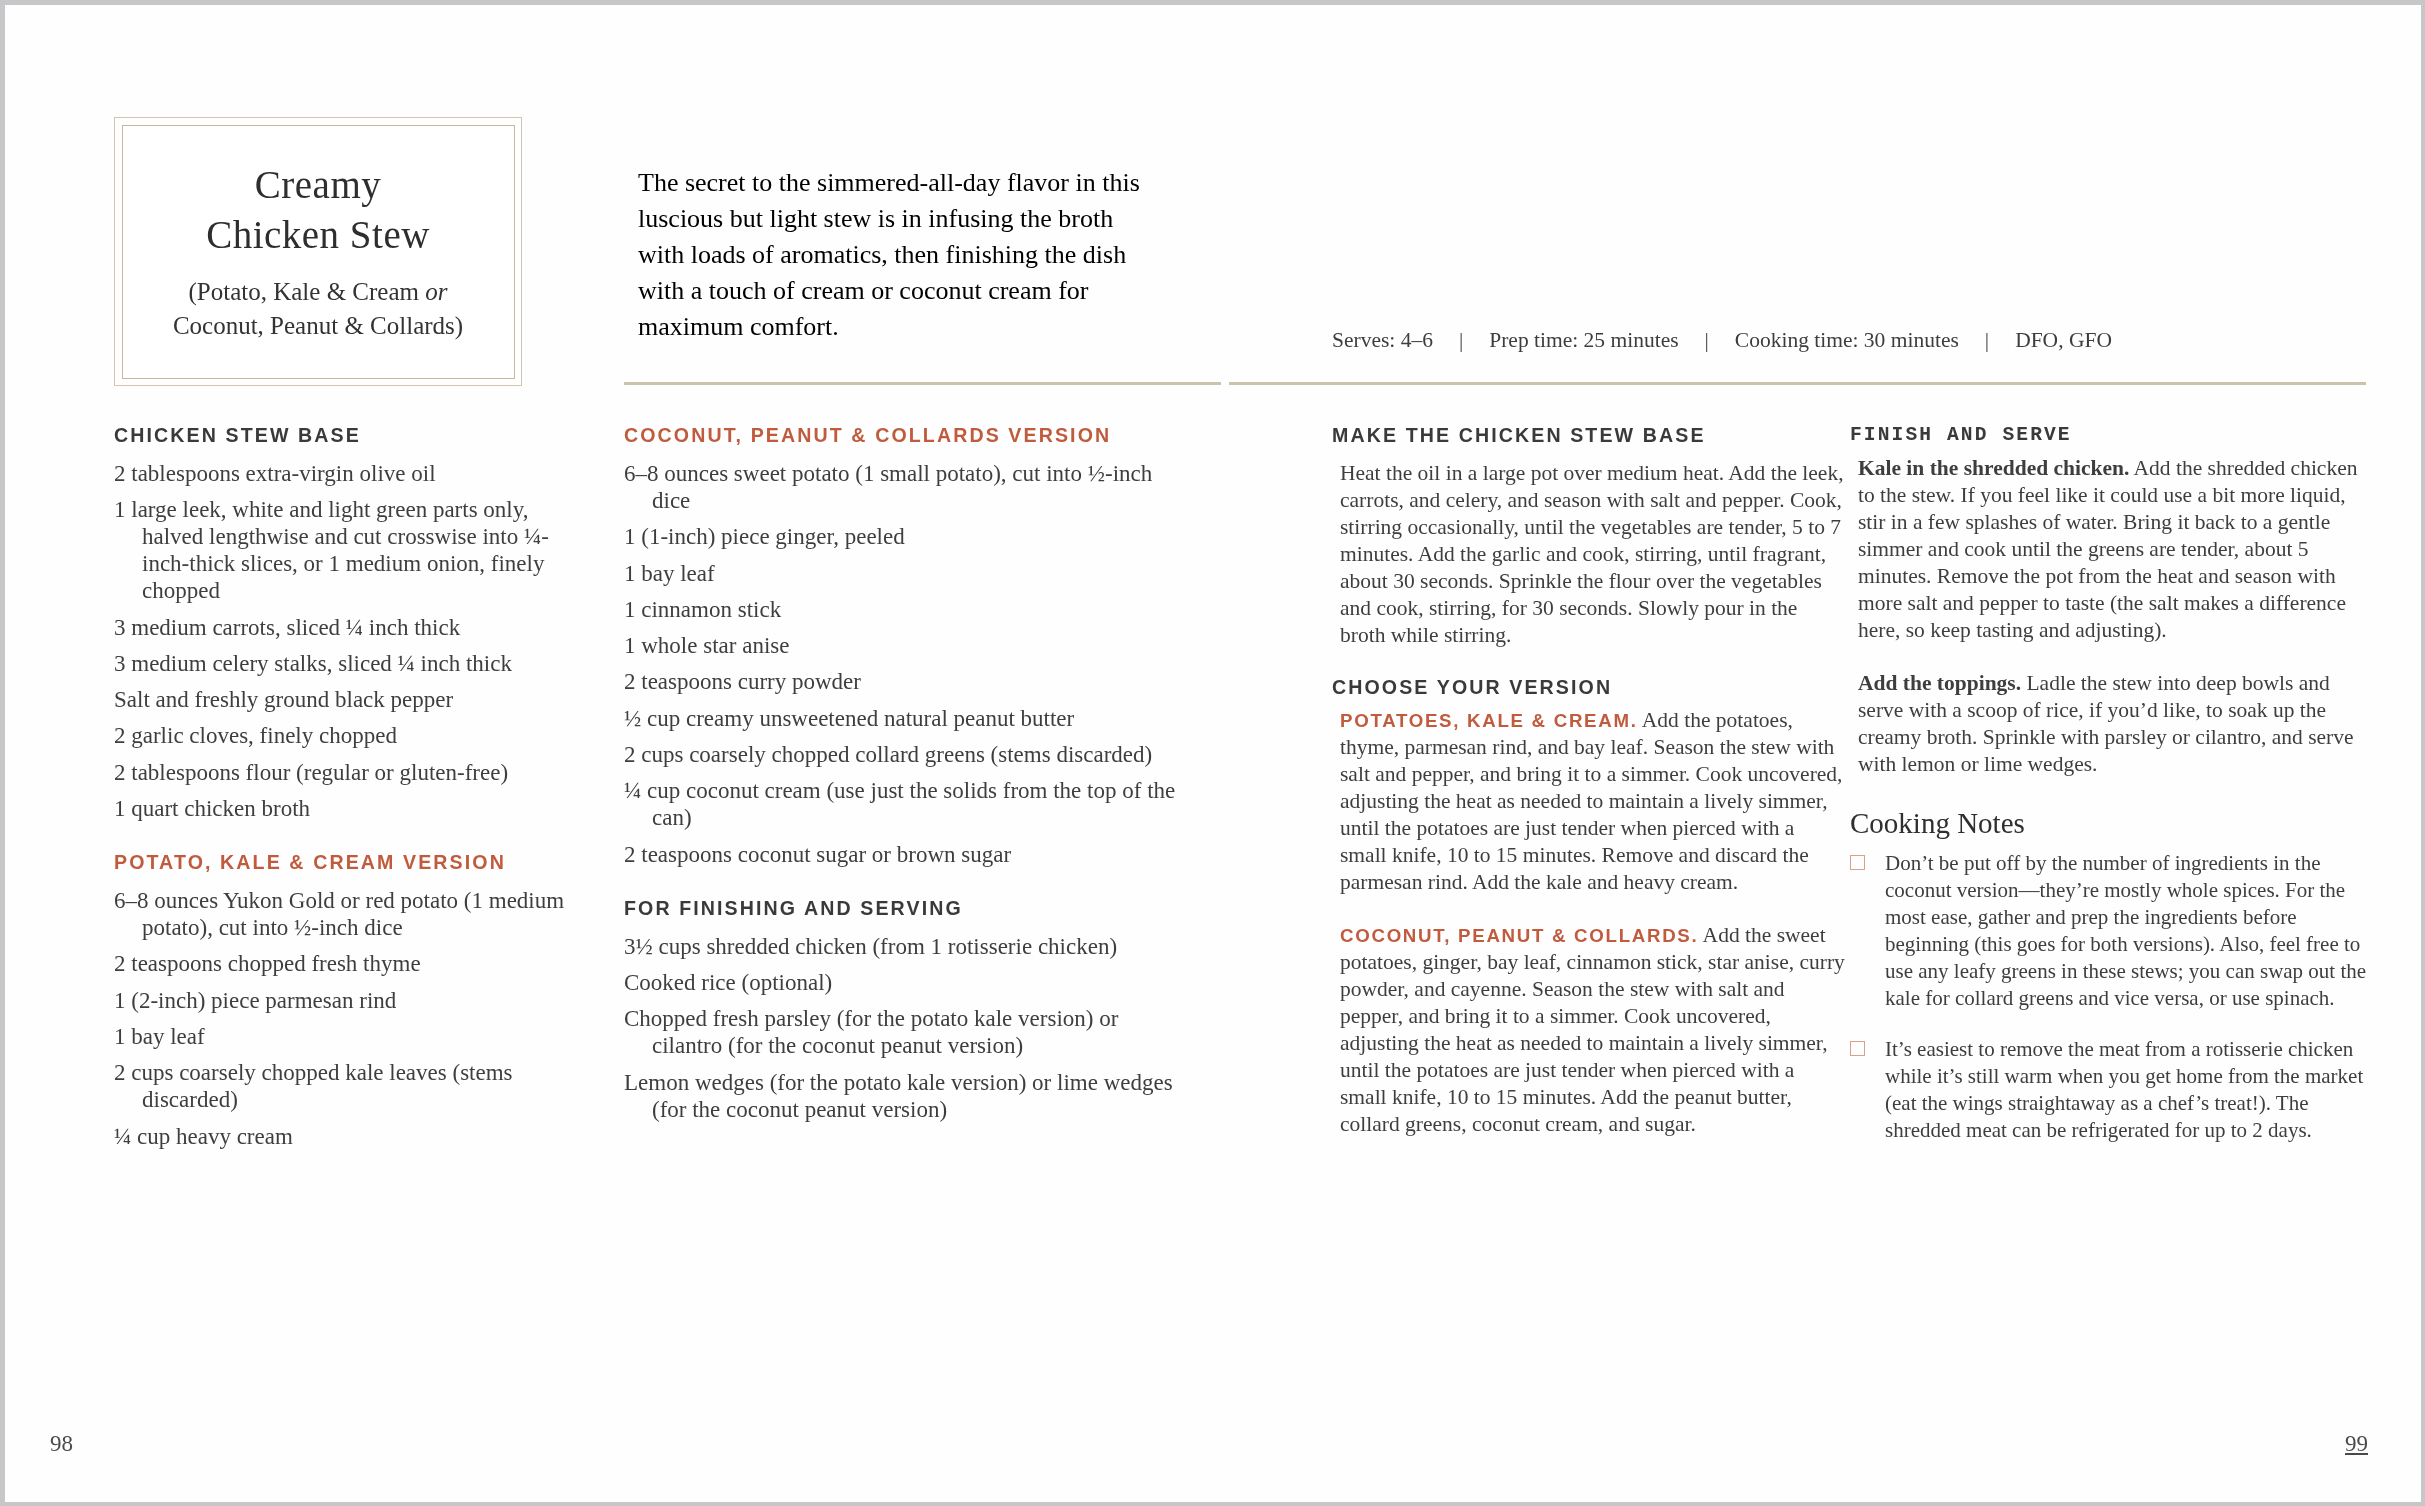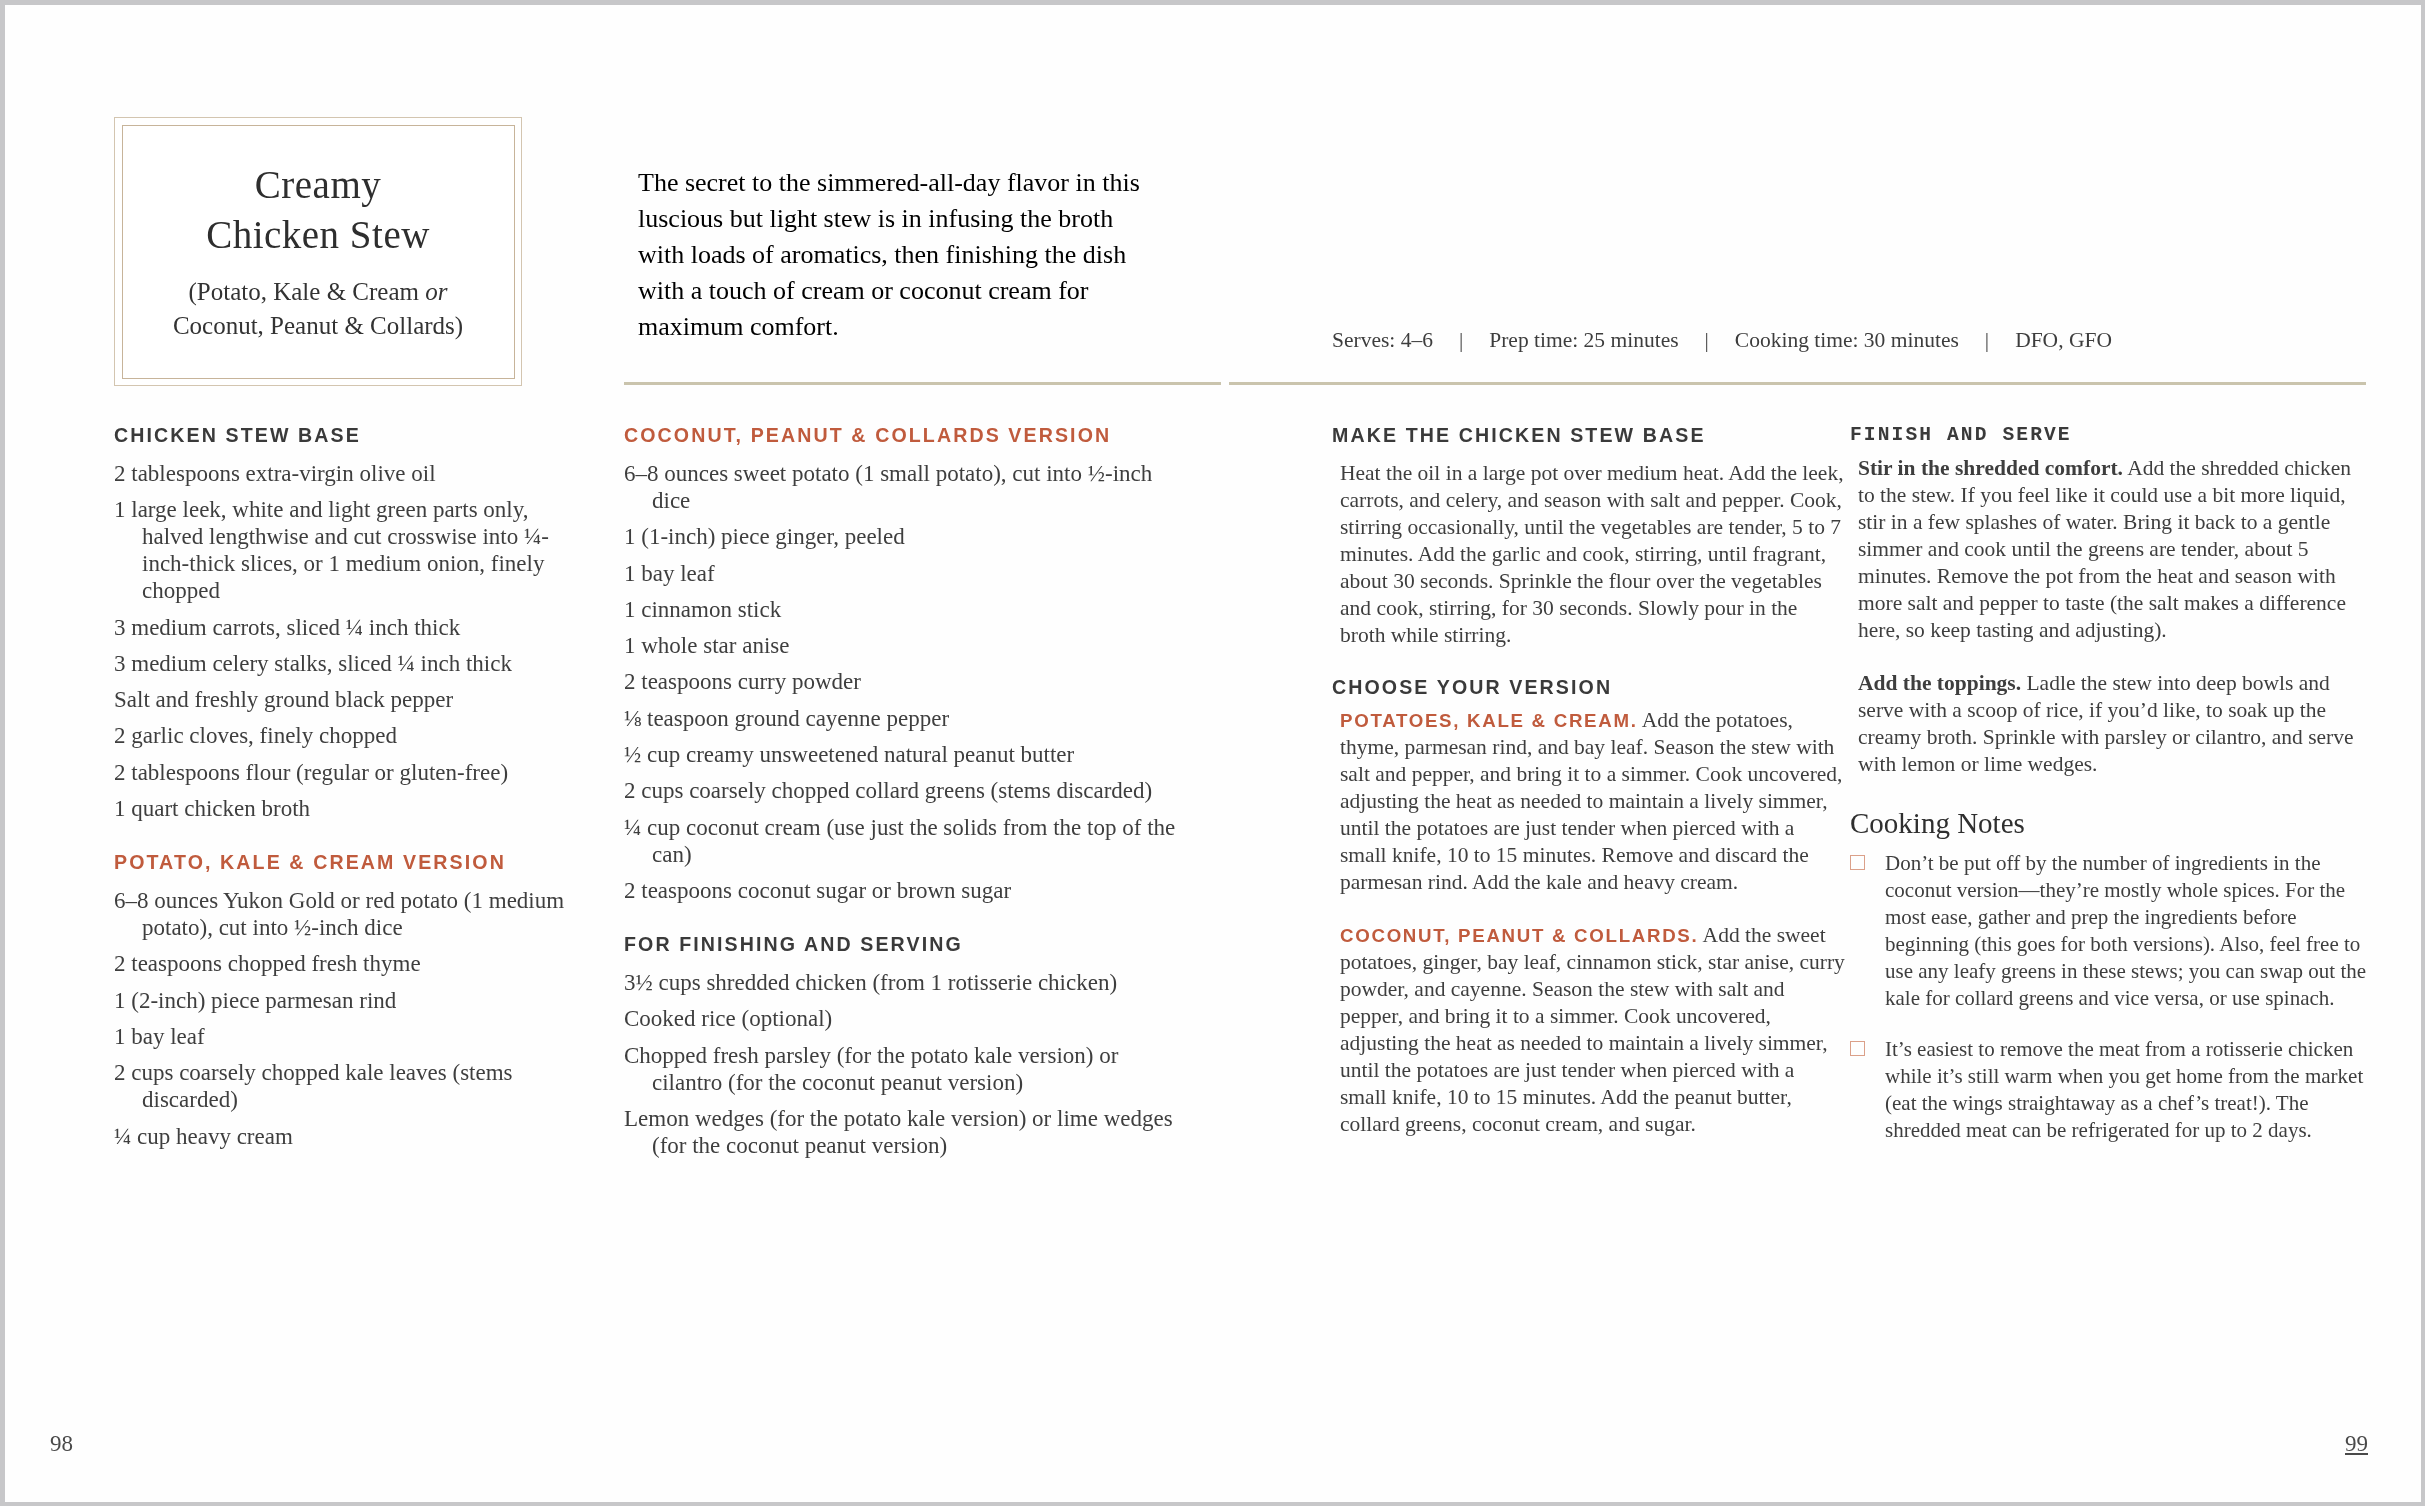--- a/index.html
+++ b/index.html
@@ -133,21 +133,20 @@
   </div>
 
   <div class="col col2">
     <h3 class="shead accent">COCONUT, PEANUT &amp; COLLARDS VERSION</h3>
     <div class="ing">6–8 ounces sweet potato (1 small potato), cut into ½-inch dice</div>
     <div class="ing">1 (1-inch) piece ginger, peeled</div>
     <div class="ing">1 bay leaf</div>
     <div class="ing">1 cinnamon stick</div>
     <div class="ing">1 whole star anise</div>
     <div class="ing">2 teaspoons curry powder</div>
-    <div class="ing">⅛ teaspoon ground cayenne pepper</div>
     <div class="ing">½ cup creamy unsweetened natural peanut butter</div>
     <div class="ing">2 cups coarsely chopped collard greens (stems discarded)</div>
     <div class="ing">¼ cup coconut cream (use just the solids from the top of the can)</div>
     <div class="ing">2 teaspoons coconut sugar or brown sugar</div>
 
     <h3 class="shead mt">FOR FINISHING AND SERVING</h3>
     <div class="ing">3½ cups shredded chicken (from 1 rotisserie chicken)</div>
     <div class="ing">Cooked rice (optional)</div>
     <div class="ing">Chopped fresh parsley (for the potato kale version) or cilantro (for the coconut peanut version)</div>
     <div class="ing">Lemon wedges (for the potato kale version) or lime wedges (for the coconut peanut version)</div>
@@ -165,21 +164,21 @@
 
     <p class="para gap">
       <span class="runin">COCONUT, PEANUT &amp; COLLARDS.</span>
       <span>Add the sweet potatoes, ginger, bay leaf, cinnamon stick, star anise, curry powder, and cayenne. Season the stew with salt and pepper, and bring it to a simmer. Cook uncovered, adjusting the heat as needed to maintain a lively simmer, until the potatoes are just tender when pierced with a small knife, 10 to 15 minutes. Add the peanut butter, collard greens, coconut cream, and sugar.</span>
     </p>
   </div>
 
   <div class="col col4">
     <h3 class="shead" style="margin-bottom:3px;font-family:Liberation Mono, monospace;">FINISH AND SERVE</h3>
     <p class="para">
-      <span class="bold-lead">Stir in the shredded comfort.</span>
+      <span class="bold-lead">Kale in the shredded chicken.</span>
       <span>Add the shredded chicken to the stew. If you feel like it could use a bit more liquid, stir in a few splashes of water. Bring it back to a gentle simmer and cook until the greens are tender, about 5 minutes. Remove the pot from the heat and season with more salt and pepper to taste (the salt makes a difference here, so keep tasting and adjusting).</span>
     </p>
     <p class="para gap">
       <span class="bold-lead">Add the toppings.</span>
       <span>Ladle the stew into deep bowls and serve with a scoop of rice, if you’d like, to soak up the creamy broth. Sprinkle with parsley or cilantro, and serve with lemon or lime wedges.</span>
     </p>
 
     <h2 class="notes-head">Cooking Notes</h2>
     <div class="note">
       <span class="note-bullet"></span>

